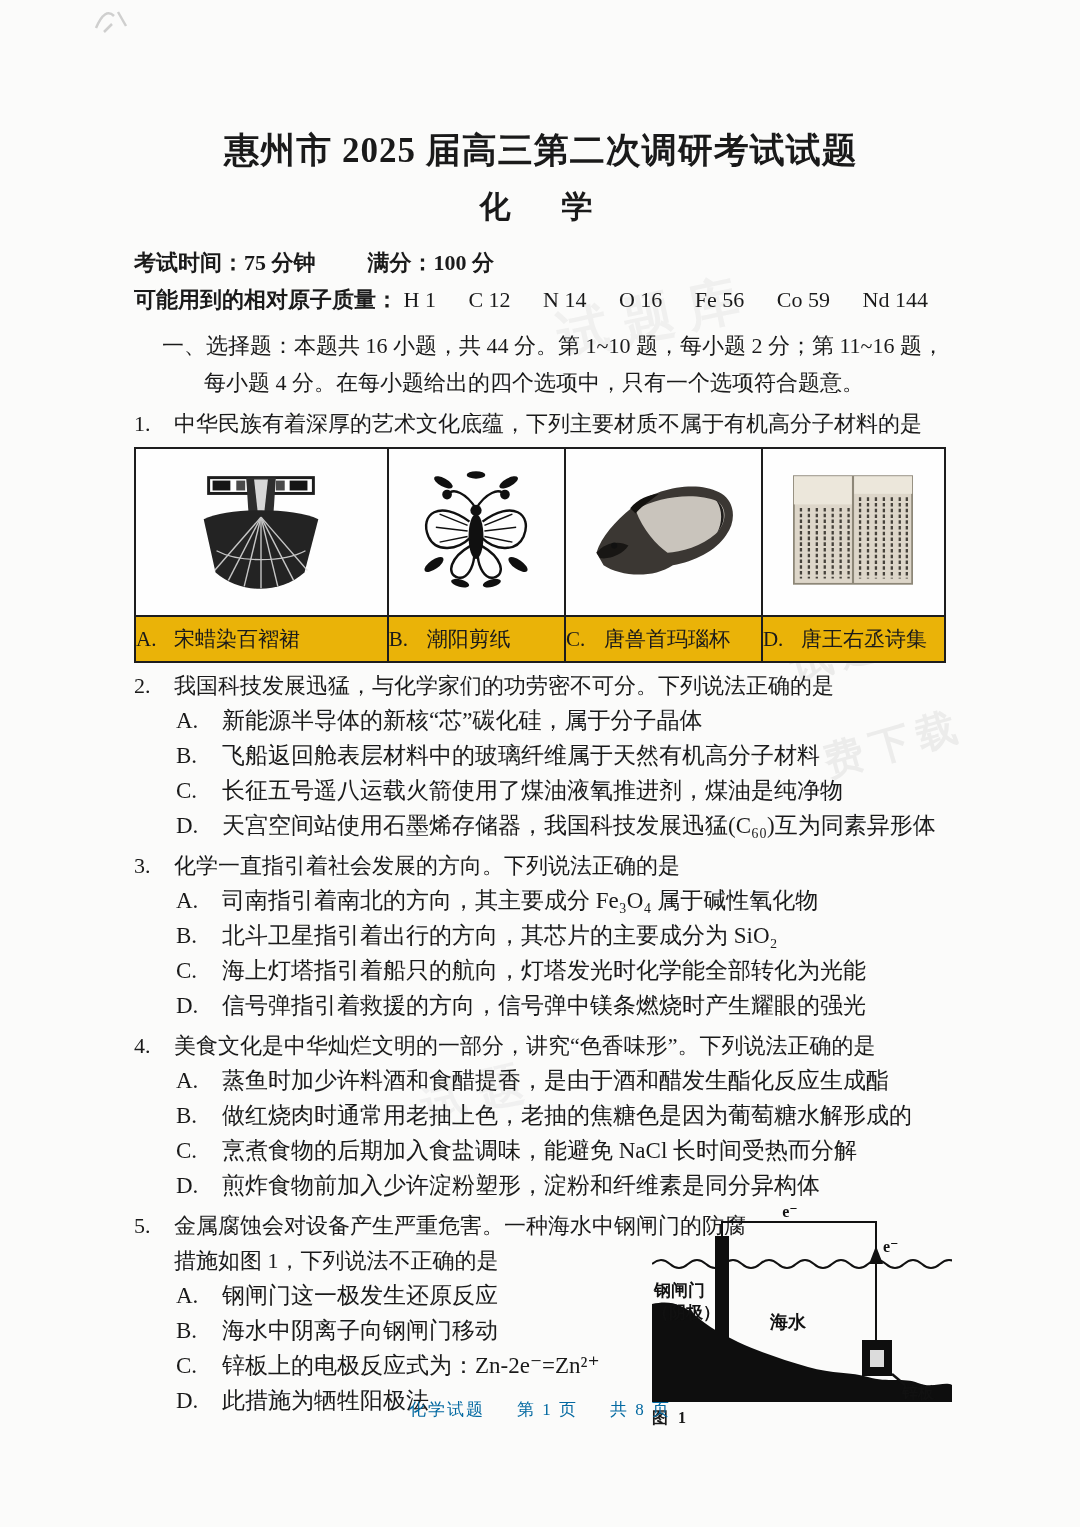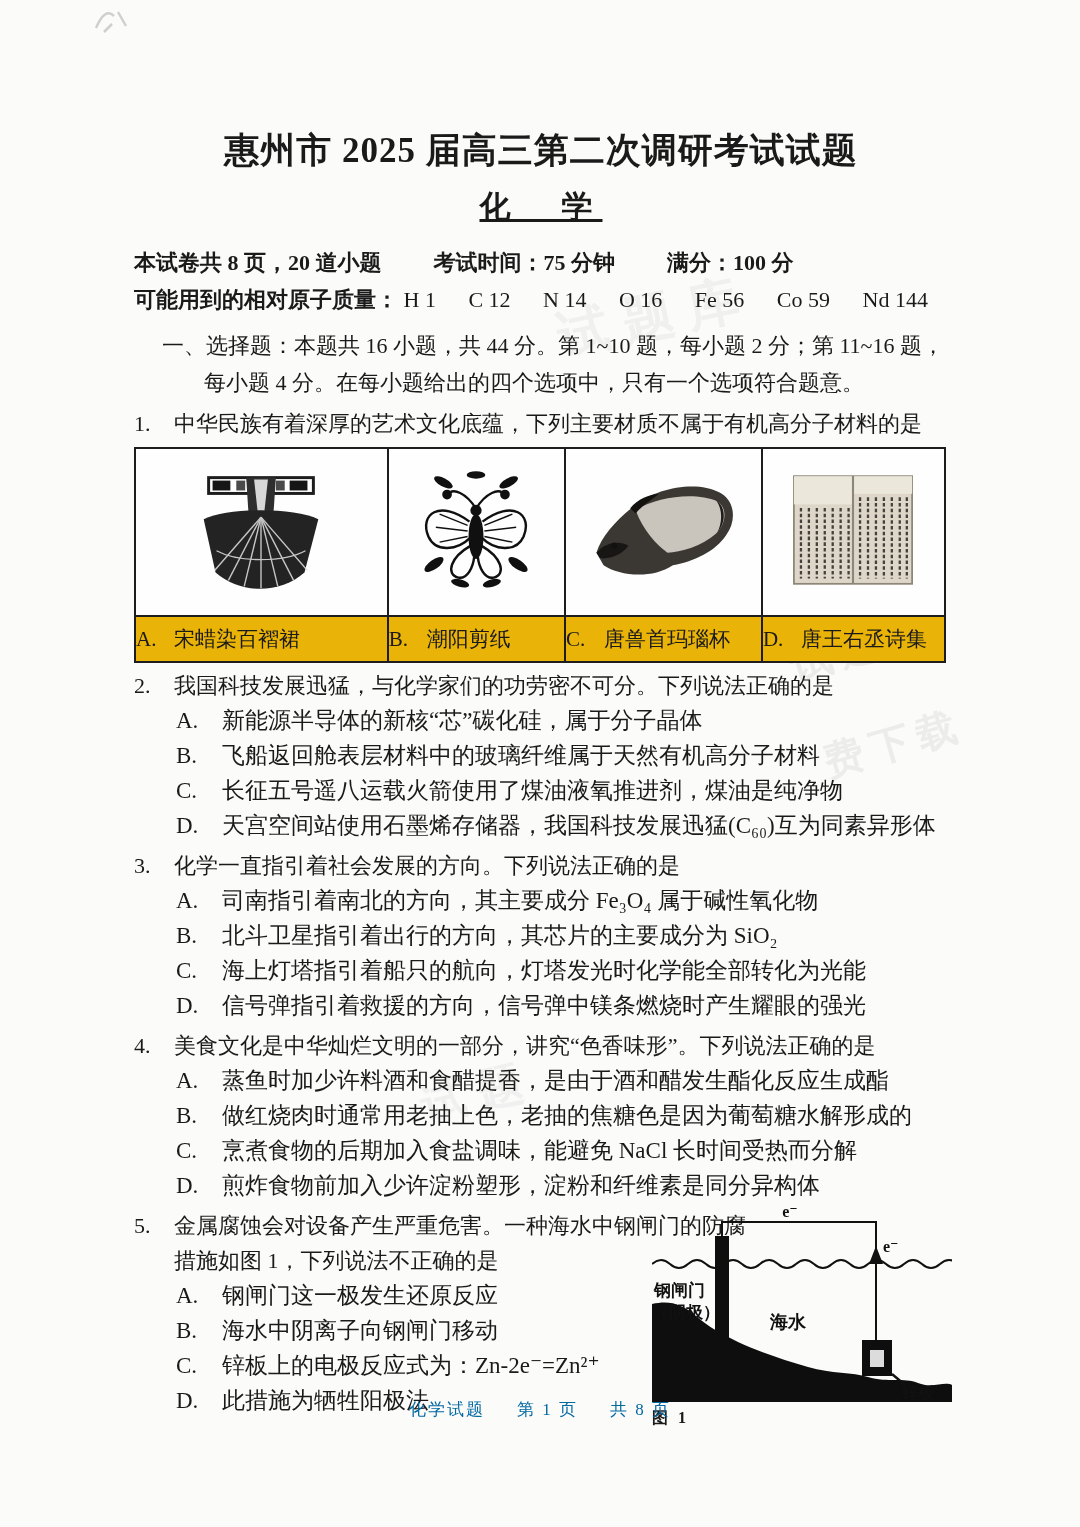--- a/index.html
+++ b/index.html
@@ -5,21 +5,21 @@
   html,body{margin:0;padding:0;}
   body{
     width:1080px;height:1527px;background:#fbfbfa;color:#1a1a1a;
     font-family:"Liberation Serif","DejaVu Serif",serif;
     position:relative;overflow:hidden;
   }
   .sheet{position:absolute;inset:0;}
   .content{position:absolute;left:134px;top:128px;width:814px;}
 
   .title{font-size:35px;font-weight:bold;text-align:center;letter-spacing:1px;line-height:46px;margin:0;}
-  .subject{font-size:31px;font-weight:bold;text-align:center;letter-spacing:10px;margin-top:12px;line-height:42px;text-decoration:underline;}
+  .subject{font-size:31px;font-weight:bold;text-align:center;letter-spacing:10px;margin-top:12px;line-height:42px;}
   .meta{display:flex;gap:52px;font-size:22px;font-weight:bold;margin-top:20px;line-height:30px;white-space:nowrap;}
   .atomic{font-size:22px;margin-top:7px;line-height:30px;white-space:nowrap;}
   .atomic-label{font-weight:bold;}
   .mass{margin-right:27px;font-family:Liberation Serif, serif;}
   .sec{font-size:22px;font-weight:normal;line-height:37px;margin-top:12px;padding-left:42px;text-indent:-42px;margin-left:28px;}
 
   .q{font-size:22px;line-height:35px;margin-top:5px;padding-left:40px;text-indent:-40px;}
   .qnum{display:inline-block;width:40px;text-indent:0;}
   .opt{font-size:23px;line-height:35px;margin-left:42px;padding-left:46px;text-indent:-46px;}
   .opt-label{display:inline-block;width:46px;text-indent:0;}
@@ -60,21 +60,20 @@
   <div class="wm wm1">试题库</div>
   <div class="wm wm2">费下载</div>
   <div class="wm wm3">试题</div>
 
   <div class="content">
 
     <h1 class="title">惠州市 2025 届高三第二次调研考试试题</h1>
     <div class="subject">化　学</div>
 
     <div class="meta">
-      <span>本试卷共 8 页，20 道小题</span>
       <span>考试时间：75 分钟</span>
       <span>满分：100 分</span>
     </div>
 
     <div class="atomic">
       <span class="atomic-label">可能用到的相对原子质量：</span>
       <span class="mass">H 1</span>
       <span class="mass">C 12</span>
       <span class="mass">N 14</span>
       <span class="mass">O 16</span>

